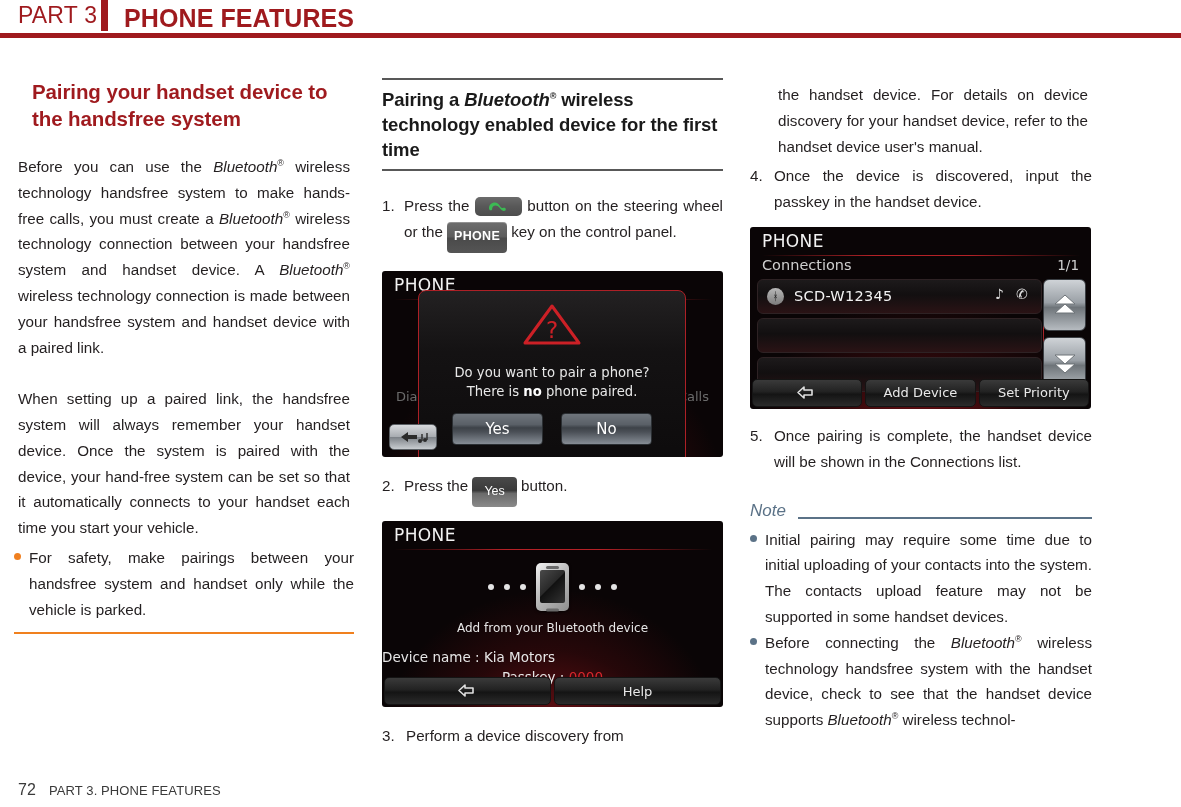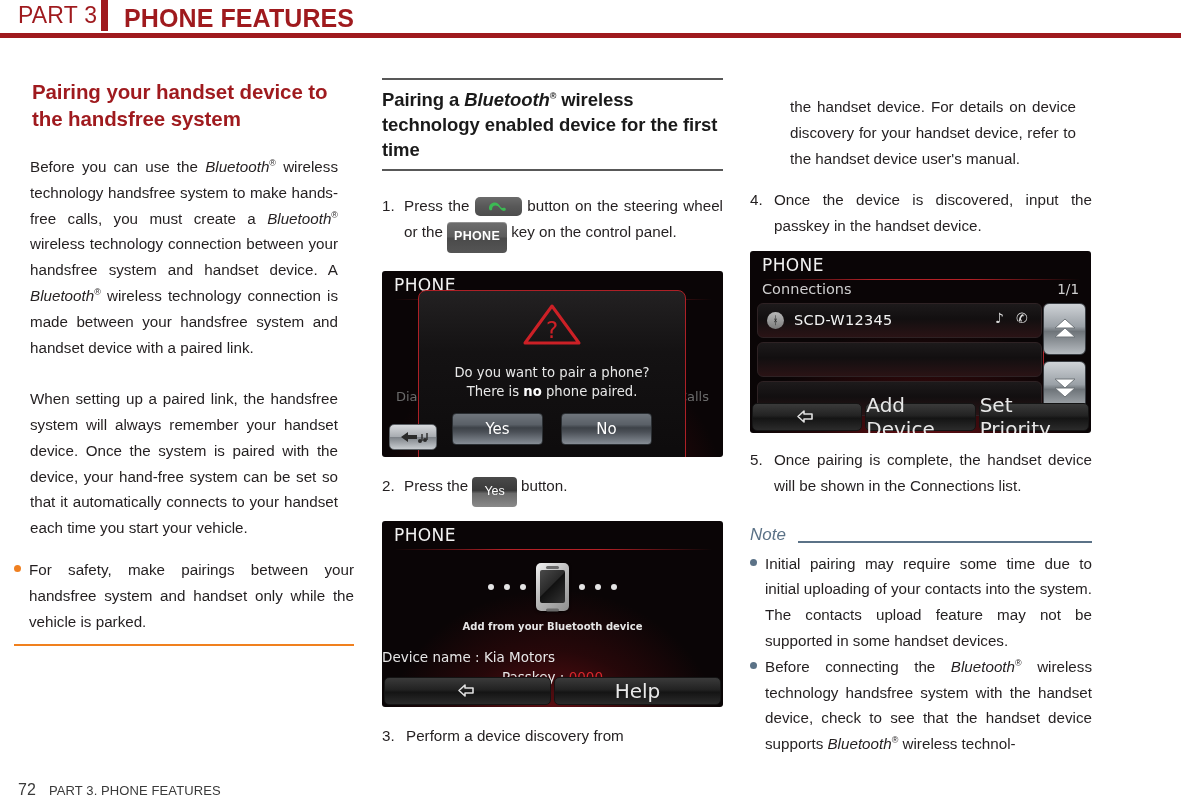--- a/index.html
+++ b/index.html
@@ -56,21 +56,21 @@
   .rule-thin-top {
     height: 2px; background: #585858; width: 100%; margin: 0 0 7px 0;
   }
   .rule-thin-bot {
     height: 2px; background: #585858; width: 100%; margin: 7px 0 0 0;
   }
 
   
   p.body {
     font-size: 15.2px; line-height: 25.8px;
-    text-align: justify; margin: 16px; color: #231f20;
+    text-align: justify; margin: 4px; color: #231f20;
     hyphens: none;
   }
   p.gap { margin-top: 25.8px; }
 
   .it { font-style: italic; }
   .reg { font-size: 9px; vertical-align: super; line-height: 0; }
 
   
   ol.steps, ul.bullets { margin: 0; padding: 0; list-style: none; }
   li.step {
@@ -238,40 +238,40 @@
     background: linear-gradient(135deg, #4a4a4a 0%, #2a2a2a 45%, #111 48%, #333 100%);
     border-radius: 2px;
   }
   .phone-glyph::after {
     content: ""; position: absolute; left: 10px; top: 2.5px; width: 13px; height: 3px;
     background: #6a6a6a; border-radius: 2px;
     box-shadow: 0 42.5px 0 #6a6a6a;
   }
   .s2-line1 {
     position: absolute; left: 0; top: 100px; width: 100%; z-index: 4;
-    text-align: center; color: #e6e6e6; font-size: 10px; font-weight: bold;
+    text-align: center; color: #e6e6e6; font-size: 12px;
   }
   .s2-line2 {
     position: absolute; left: 0; top: 128px; width: 100%; z-index: 4;
     text-align: left; color: #e6e6e6; font-size: 13.5px;
   }
   .s2-line3 {
     position: absolute; left: 0; top: 148px; width: 100%; z-index: 4;
     text-align: center; color: #e6e6e6; font-size: 13.5px;
   }
   .s2-line3 .pk { color: #d6262c; }
   .softbar {
     position: absolute; left: 0; bottom: 0; width: 100%; height: 30px;
     z-index: 5; display: flex; gap: 3px; padding: 0 2px 2px 2px;
     box-sizing: border-box;
   }
   .softkey {
     flex: 1; border-radius: 5px;
     background: linear-gradient(180deg, #3a3a3a 0%, #222 45%, #141414 55%, #2b2b2b 100%);
-    color: #e8e8e8; font-size: 20px;
+    color: #e8e8e8; font-size: 13px;
     display: flex; align-items: center; justify-content: center;
     border: 1px solid #141414;
   }
 
   
   .s3-sub {
     position: absolute; left: 12px; top: 30px; z-index: 4;
     color: #cfcfcf; font-size: 14.5px;
   }
   .s3-page {

